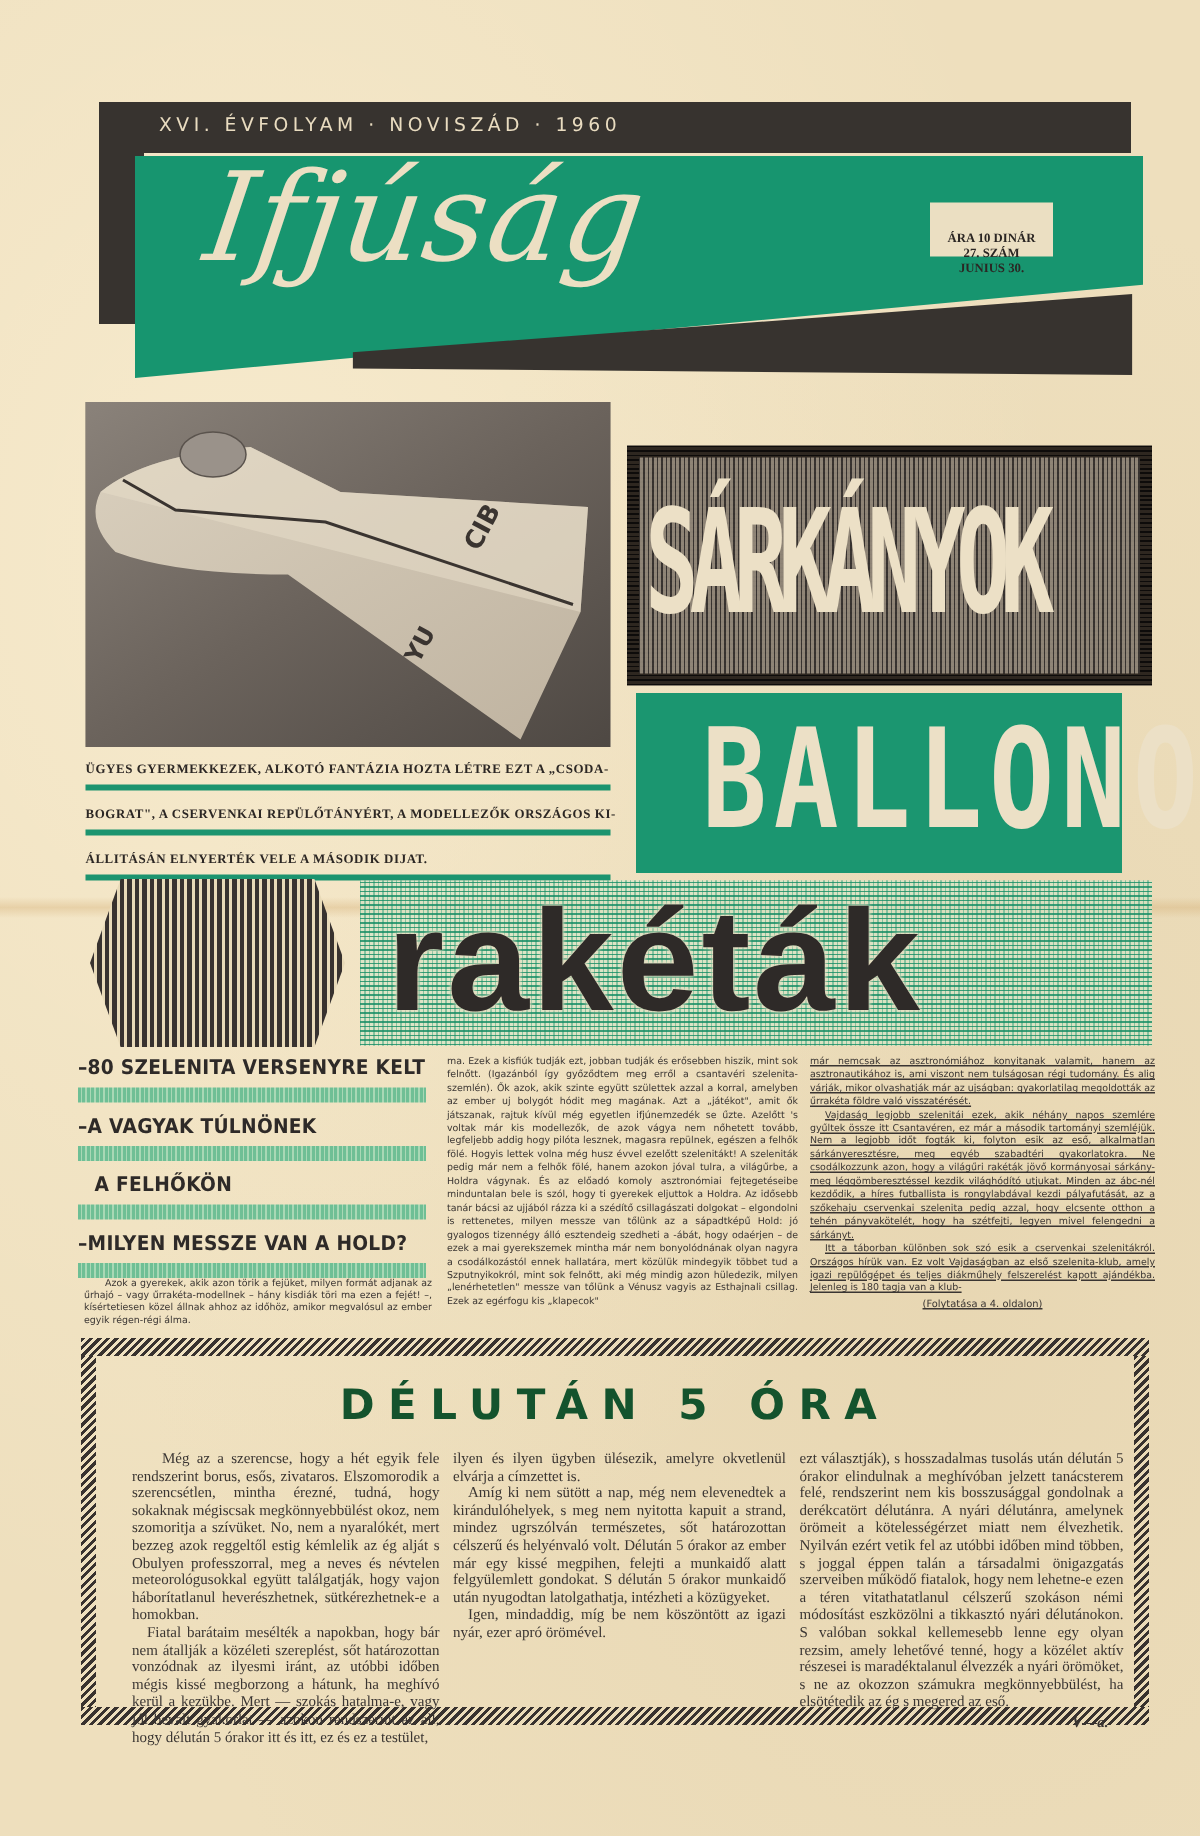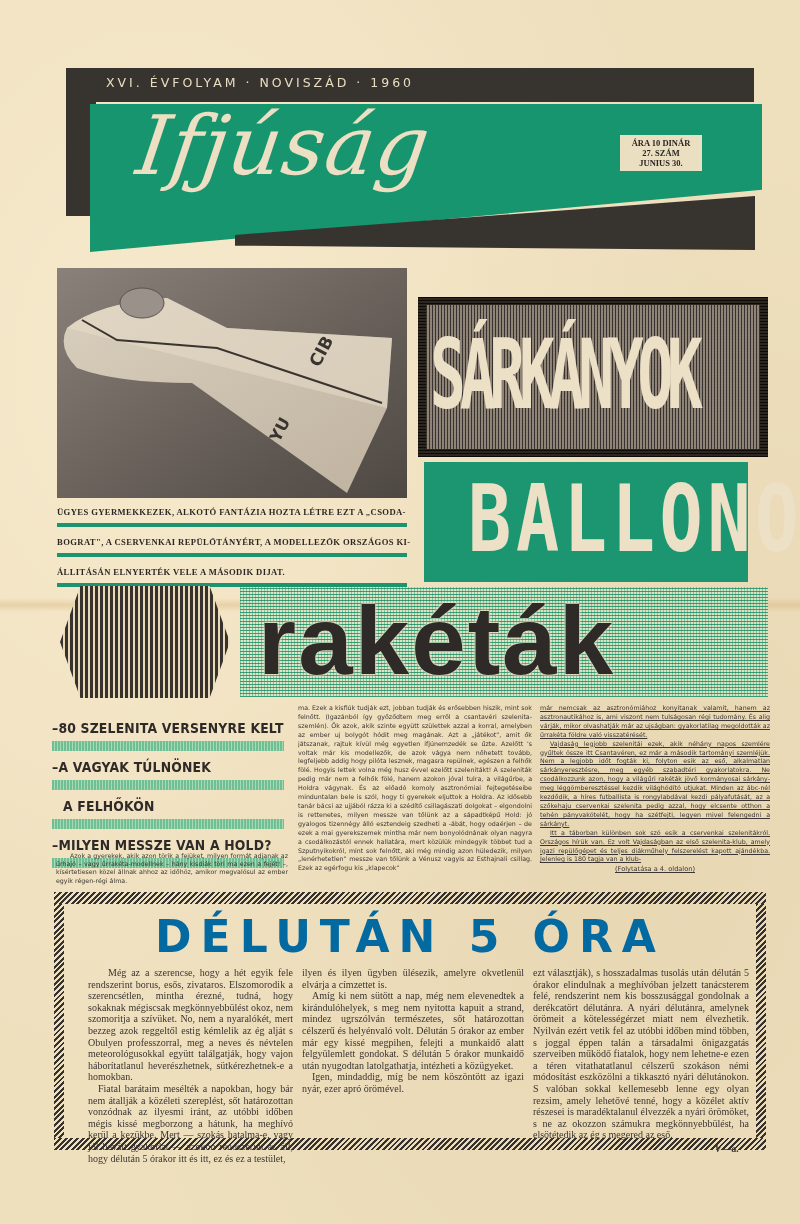--- a/index.html
+++ b/index.html
@@ -23,21 +23,21 @@
   .mast-sub { position: absolute; left: 106px; top: 75px; font-family: "DejaVu Sans", sans-serif;
     font-size: 12.5px; letter-spacing: 3px; color: #e9dcc0; }
   .mast-green { position: absolute; left: 90px; top: 104px; width: 672px; height: 148px; background: #17956f;
     clip-path: polygon(0 0, 100% 0, 100% 58%, 0 100%); }
   .mast-dark-wedge { position: absolute; left: 235px; top: 196px; width: 520px; height: 54px; background: #37332f;
     clip-path: polygon(0 72%, 100% 0, 100% 100%, 0 92%); }
   .mast-title { position: absolute; left: 138px; top: 98px; font-family: "DejaVu Serif", serif; font-style: italic;
     font-size: 82px; color: #ecdfc3; letter-spacing: 1px; transform: skewX(-8deg); }
   .price-box { position: absolute; left: 620px; top: 135px; width: 82px; height: 36px; background: #ebdfc2;
     font-family: "Liberation Serif", serif; font-weight: bold; font-size: 8.5px; line-height: 10px;
-    text-align: center; padding-top: 3px; color: #2b2623; }
+    text-align: center; padding-top: 18px; color: #2b2623; }
 
   
   .photo { position: absolute; left: 57px; top: 268px; width: 350px; height: 230px; background: #6a635d; overflow: hidden; }
   .photo svg { display: block; }
   .caption { position: absolute; left: 57px; top: 505px; width: 350px; }
   .caption-line { font-family: "Liberation Serif", serif; font-weight: bold; font-size: 8.6px; letter-spacing: 0.4px;
     color: #2c2724; height: 14px; line-height: 14px; white-space: nowrap; }
   .caption-rule { height: 4px; background: #1c946f; margin: 4px 0 8px 0; }
 
   
@@ -60,21 +60,21 @@
     clip-path: polygon(12% 0, 88% 0, 100% 50%, 88% 100%, 12% 100%, 0 50%);
     background: repeating-linear-gradient(90deg, #38322f 0 3px, #e8dab8 3px 5px); }
   .rak-box { position: absolute; left: 240px; top: 587px; width: 528px; height: 110px;
     background: repeating-linear-gradient(0deg, rgba(40,150,110,0.9) 0 1px, rgba(210,230,200,0.5) 1px 3px),
                 repeating-linear-gradient(90deg, rgba(40,150,110,0.9) 0 1px, rgba(210,230,200,0.3) 1px 3px); }
   .rak-text { position: absolute; left: 258px; top: 582px; font-family: "Liberation Sans", sans-serif; font-weight: bold;
     font-size: 96px; line-height: 118px; color: #2e2a28; letter-spacing: 2px;
     text-shadow: 0 0 3px #e8dcc0, 0 0 3px #e8dcc0; transform: scaleX(1.02); transform-origin: left center; }
 
   
-  .teasers { position: absolute; left: 52px; top: 703px; width: 232px; margin-top: 16px; }
+  .teasers { position: absolute; left: 52px; top: 703px; width: 232px; }
   .teaser { font-family: "DejaVu Sans", sans-serif; font-weight: bold; font-size: 13.5px; color: #2e2a28;
     height: 18px; line-height: 18px; white-space: nowrap; letter-spacing: 0.2px; transform: scaleX(0.92); transform-origin: left; }
   .teaser.indent { padding-left: 12px; }
   .teaser-rule { height: 10px; margin: 4px 0 7px 0;
     background: repeating-linear-gradient(90deg, #6fbf95 0 2px, #a9d8b5 2px 3px); }
   .intro { position: absolute; left: 56px; top: 852px; width: 232px; font-family: "DejaVu Sans", sans-serif;
     font-size: 6.3px; line-height: 8.2px; color: #3a3532; text-align: justify; text-indent: 14px; }
 
   .col { position: absolute; font-family: "DejaVu Sans", sans-serif; font-size: 6.3px; line-height: 8.9px;
     color: #3a3532; text-align: justify; }
@@ -85,22 +85,22 @@
   
   .frame-top { position: absolute; left: 54px; top: 892px; width: 712px; height: 12px;
     background: repeating-linear-gradient(135deg, #38322f 0 2px, transparent 2px 4px); }
   .frame-bottom { position: absolute; left: 54px; top: 1138px; width: 712px; height: 12px;
     background: repeating-linear-gradient(135deg, #38322f 0 2px, transparent 2px 4px); }
   .frame-left { position: absolute; left: 54px; top: 904px; width: 10px; height: 234px;
     background: repeating-linear-gradient(135deg, #38322f 0 2px, transparent 2px 4px); }
   .frame-right { position: absolute; left: 756px; top: 904px; width: 10px; height: 234px;
     background: repeating-linear-gradient(135deg, #38322f 0 2px, transparent 2px 4px); }
   .delutan { position: absolute; left: 64px; top: 912px; width: 692px; text-align: center;
-    font-family: "DejaVu Sans", sans-serif; font-weight: bold; font-size: 44px; line-height: 50px;
-    color: #0369a1; letter-spacing: 9px; }
+    font-family: "DejaVu Sans", sans-serif; font-weight: bold; font-size: 28px; line-height: 50px;
+    color: #14532d; letter-spacing: 9px; }
   .bcol { position: absolute; font-family: Liberation Serif, serif; font-size: 10px; line-height: 11.6px;
     color: #3a3532; text-align: justify; }
   .bcol p + p { text-indent: 10px; }
   .bcol p.first { text-indent: 20px; }
   .signature { text-align: right; font-style: italic; font-weight: bold; padding-right: 10px; margin-top: 2px; }
 </style>
 </head>
 <body>
 
 <div class="page">

